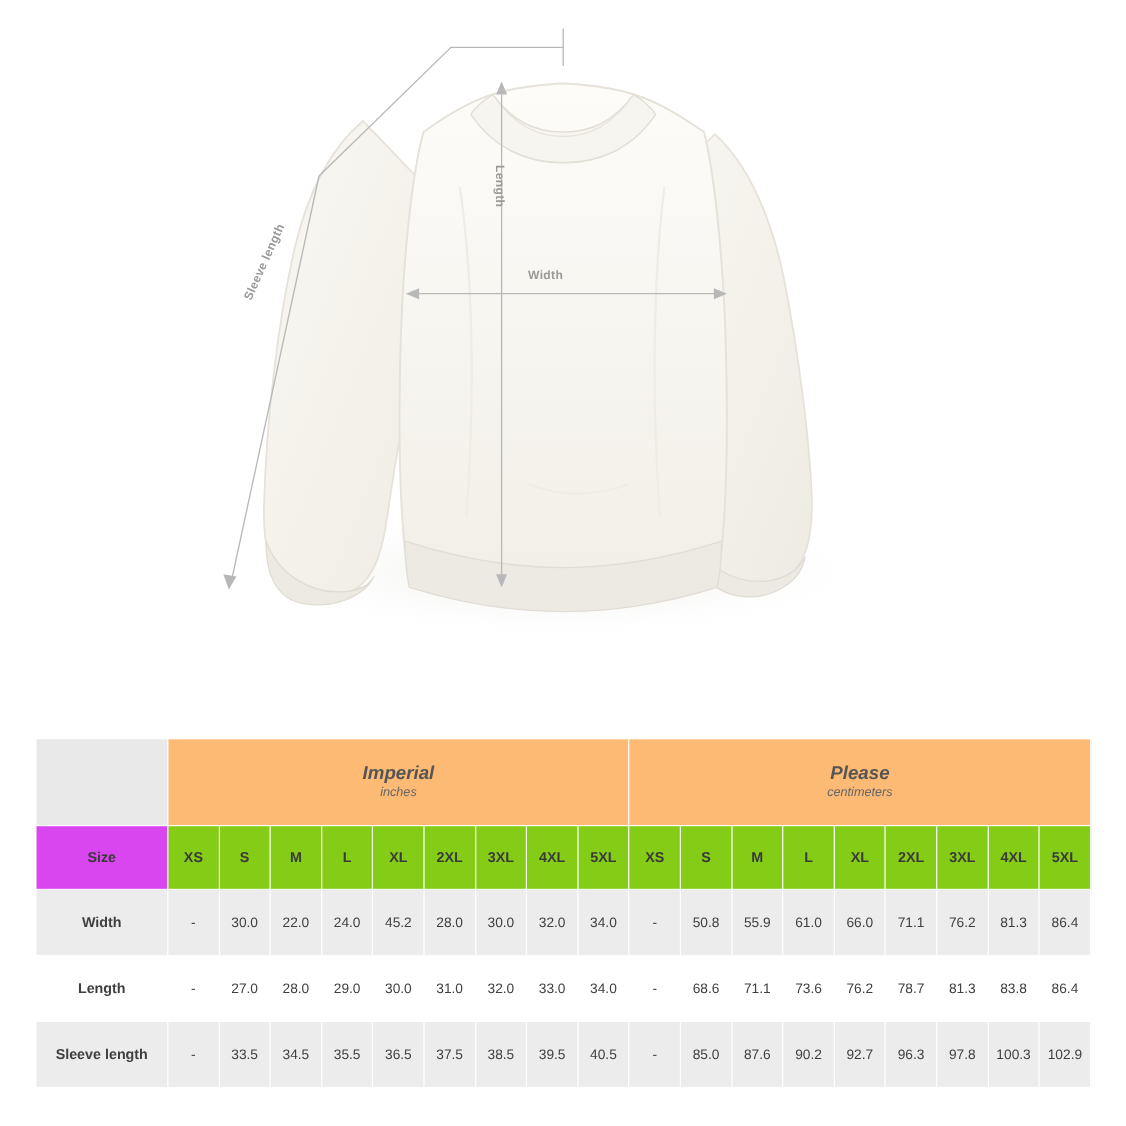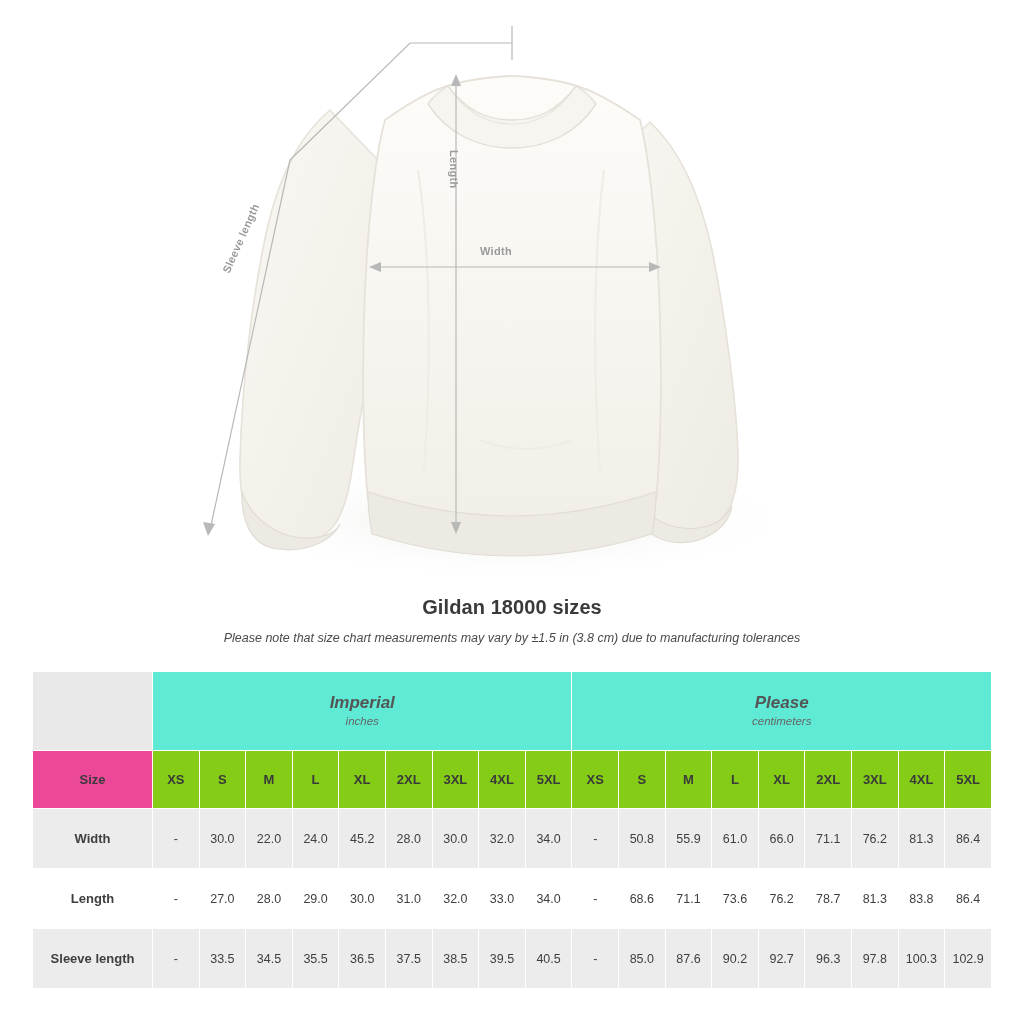--- a/index.html
+++ b/index.html
@@ -107,21 +107,21 @@
   table.size-chart td,
   table.size-chart th {
     border: 1px solid #ffffff;
     text-align: center;
     font-size: 12.5px;
     color: #3f3f3f;
     padding: 0;
   }
   .unit-head {
     height: 78px;
-    background: #5eead4;
+    background: #fdba74;
   }
   .unit-head .unit-name {
     font-size: 17px;
     font-weight: bold;
     font-style: italic;
     color: #555555;
     line-height: 1.25;
   }
   .unit-head .unit-sub {
     font-size: 11.5px;
@@ -133,21 +133,21 @@
     background: #e9e9e9;
   }
   tr.sizes-row td {
     height: 57px;
     background: #84cc16;
     font-weight: bold;
     font-size: 13px;
     color: #3a3a3a;
   }
   tr.sizes-row td.rowlabel {
-    background: #ec4899;
+    background: #d946ef;
   }
   tr.data-row td {
     height: 59px;
   }
   tr.data-row td.rowlabel {
     font-weight: bold;
     font-size: 13px;
   }
   tr.shade-a td { background: #ececec; }
   tr.shade-b td { background: #ffffff; }
@@ -239,24 +239,20 @@
           <polygon points="28,536 23,522 35,524"></polygon>
         </g>
       </svg>
 
       <div class="measure-label label-length">Length</div>
       <div class="measure-label label-width">Width</div>
       <div class="measure-label label-sleeve">Sleeve length</div>
     </div>
   </div>
 
-  <div class="title-block">
-    <h1 class="chart-title">Gildan 18000 sizes</h1>
-    <p class="chart-note">Please note that size chart measurements may vary by ±1.5 in (3.8 cm) due to manufacturing tolerances</p>
-  </div>
 
   <div class="table-wrap">
     <table class="size-chart">
       <colgroup>
         <col style="width:120px">
         <col span="9" style="width:46.6px">
         <col span="9" style="width:46.6px">
       </colgroup>
       <tbody>
         <tr>

